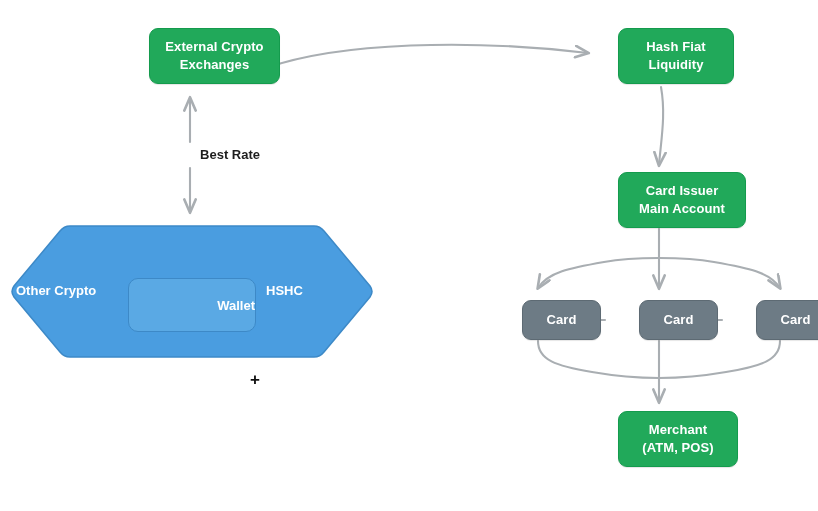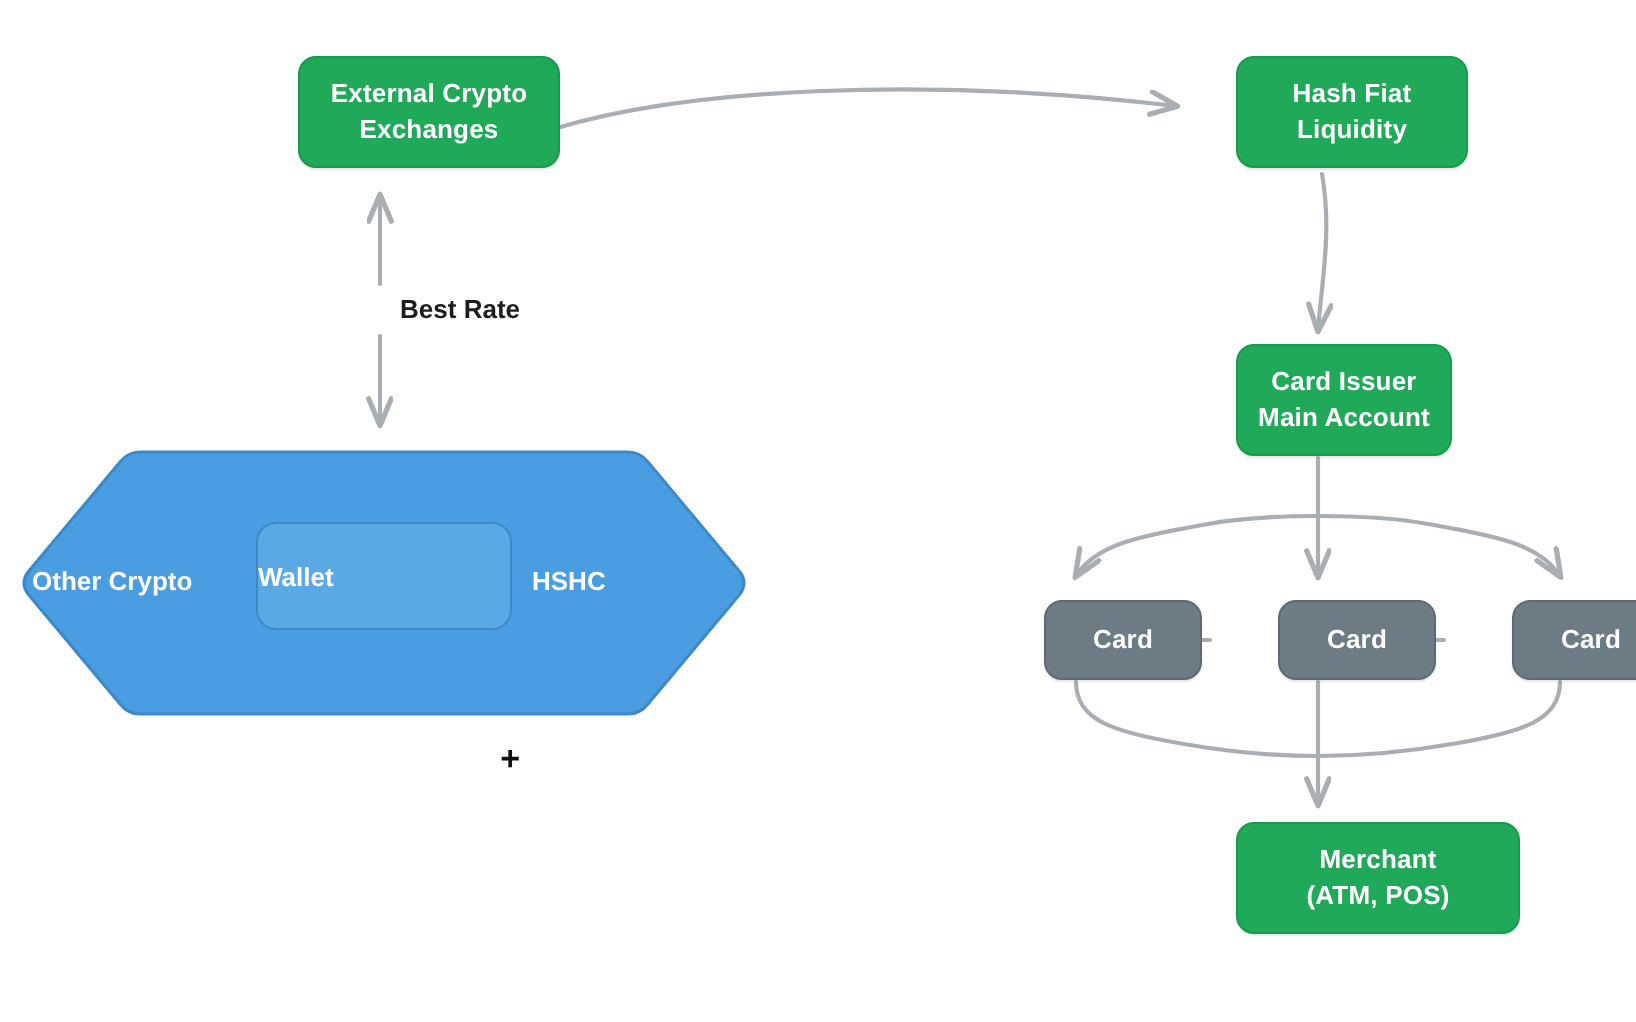--- a/index.html
+++ b/index.html
@@ -84,30 +84,30 @@
     font-weight: bold;
     white-space: nowrap;
   }
   #hex-top-label   { left: 0;   top: 10px;  width: 368px; }
   #hex-bot-label   { left: 0;   top: 101px; width: 368px; }
   #hex-left-label  { left: 8px; top: 59px;  width: 106px; }
   #hex-right-label { left: 258px; top: 59px; width: 104px; }
   #wallet-box {
     position: absolute;
     left: 120px;
-    top: 37px;
+    top: 54px;
     width: 128px;
     height: 54px;
     box-sizing: border-box;
     background: #5aa9e4;
     border: 1.5px solid #3d89c7;
     border-radius: 10px;
     display: flex;
     align-items: center;
-    justify-content: flex-start;
+    justify-content: flex-end;
     color: #ffffff;
     font-size: 13px;
     font-weight: bold;
   }
 
   
   .plain-label {
     position: absolute;
     color: #1d1d1d;
     font-size: 13px;
@@ -164,28 +164,28 @@
     </span>
   </div>
 
   <div class="node green-box" style="left:595px; top:28px; width:116px; height:56px;">
     <span class="lines">
       <span>Hash Fiat</span>
       <span>Liquidity</span>
     </span>
   </div>
 
-  <div class="node green-box" style="left:595px; top:172px; width:108px; height:56px;">
+  <div class="node green-box" style="left:595px; top:172px; width:128px; height:56px;">
     <span class="lines">
       <span>Card Issuer</span>
       <span>Main Account</span>
     </span>
   </div>
 
-  <div class="node green-box" style="left:595px; top:411px; width:142px; height:56px;">
+  <div class="node green-box" style="left:595px; top:411px; width:120px; height:56px;">
     <span class="lines">
       <span>Merchant</span>
       <span>(ATM, POS)</span>
     </span>
   </div>
 
 
   <div class="node gray-box" style="left:499px; top:300px; width:79px; height:40px;">
     <span>Card</span>
   </div>

